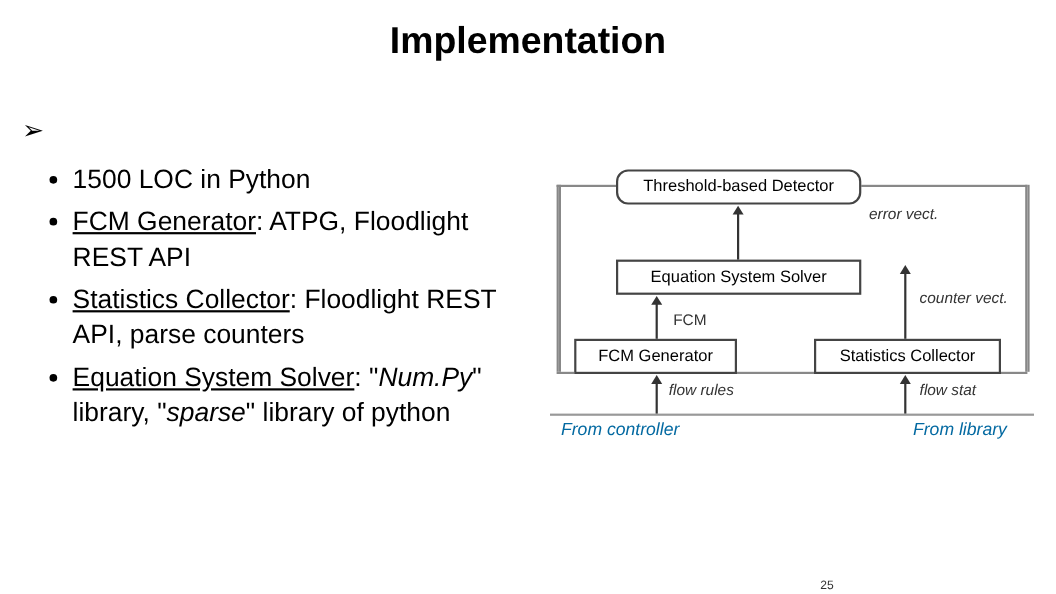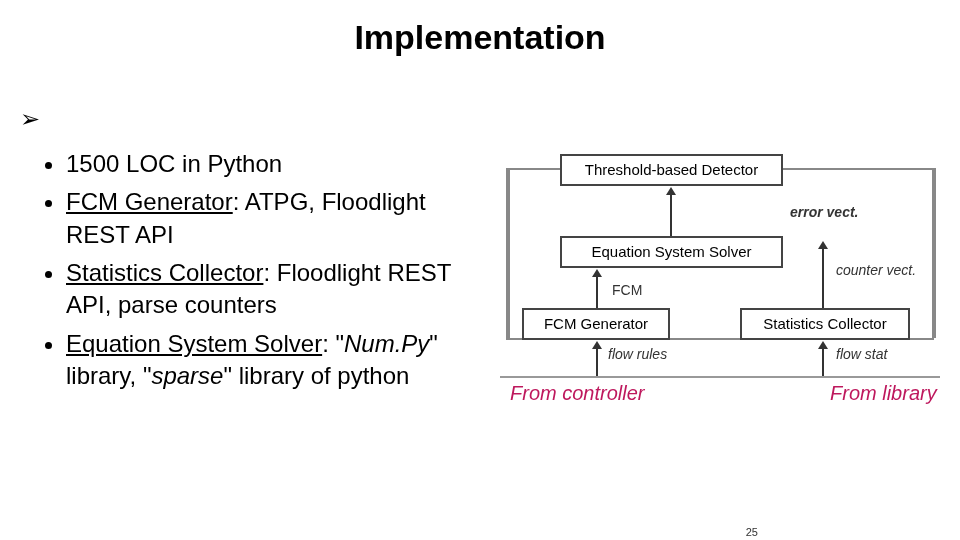--- a/index.html
+++ b/index.html
@@ -114,23 +114,23 @@
     content: "";
     position: absolute;
     left: -4px;
     top: -7px;
     border-left: 5px solid transparent;
     border-right: 5px solid transparent;
     border-bottom: 8px solid #333;
   }
   .bottom-label {
     position: absolute;
-    font-size: 20px;
+    font-size: 16px;
     font-style: italic;
-    color: #be185d;
+    color: #0369a1;
   }
   .page-num {
     position: absolute;
     right: 14px;
     bottom: 2px;
     font-size: 11px;
     color: #333;
   }
 </style>
 </head>
@@ -173,39 +173,39 @@
 
           <div class="hr-line" style="left:6px; top:20px; width:54px;"></div>
           <div class="hr-line" style="left:283px; top:20px; width:151px;"></div>
 
           <div class="hr-line" style="left:6px; top:190px; width:16px;"></div>
           <div class="hr-line" style="left:170px; top:190px; width:70px;"></div>
           <div class="hr-line" style="left:410px; top:190px; width:24px;"></div>
 
           <div class="hr-line" style="left:0px; top:228px; width:440px; border-top-color:#999;"></div>
 
-          <div class="dbox" style="left:60px; top:6px; width:223px; height:32px;">Threshold-based Detector</div>
+          <div class="dbox" style="left:60px; top:6px; width:223px; height:32px;border-radius:11px;">Threshold-based Detector</div>
 
           <div class="dbox" style="left:60px; top:88px; width:223px; height:32px;">Equation System Solver</div>
 
           <div class="dbox" style="left:22px; top:160px; width:148px; height:32px;">FCM Generator</div>
 
           <div class="dbox" style="left:240px; top:160px; width:170px; height:32px;">Statistics Collector</div>
 
           <div class="arrow-up" style="left:170px; top:46px; width:2px; height:42px;"></div>
 
           <div class="arrow-up" style="left:96px; top:128px; width:2px; height:32px;"></div>
 
           <div class="arrow-up" style="left:322px; top:100px; width:2px; height:60px;"></div>
 
           <div class="arrow-up" style="left:96px; top:200px; width:2px; height:28px;"></div>
 
           <div class="arrow-up" style="left:322px; top:200px; width:2px; height:28px;"></div>
 
-          <div class="dlabel" style="left:290px; top:56px;font-weight:bold;">error vect.</div>
+          <div class="dlabel" style="left:290px; top:38px;">error vect.</div>
           <div class="dlabel" style="left:112px; top:134px; font-style:normal;">FCM</div>
           <div class="dlabel" style="left:336px; top:114px;">counter vect.</div>
           <div class="dlabel" style="left:108px; top:198px;">flow rules</div>
           <div class="dlabel" style="left:336px; top:198px;">flow stat</div>
 
           <div class="bottom-label" style="left:10px; top:234px;">From controller</div>
           <div class="bottom-label" style="left:330px; top:234px;">From library</div>
 
         </div>
       </div>

